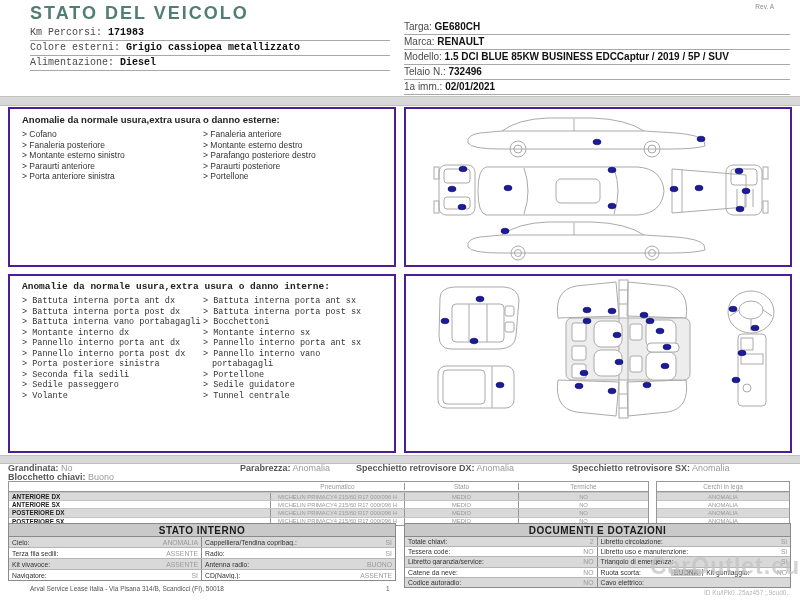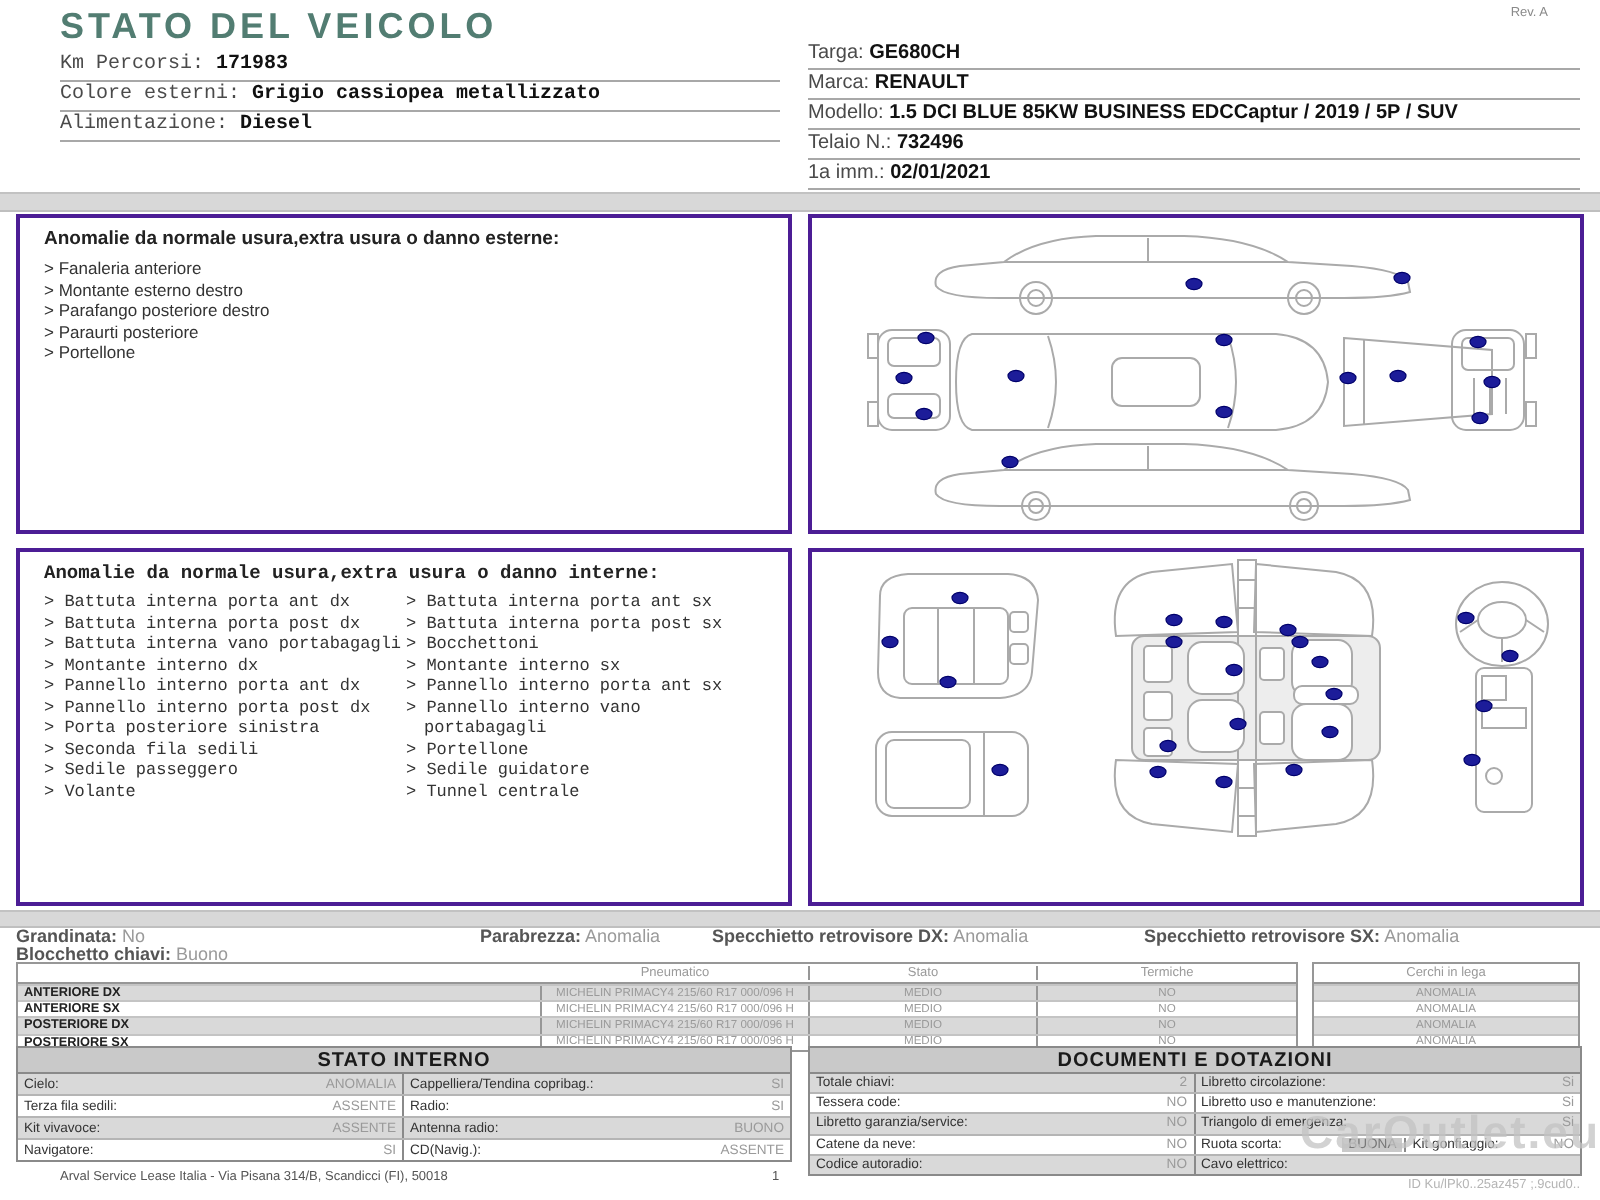--- a/index.html
+++ b/index.html
@@ -92,20 +92,27 @@
   <div class="frow"><span>Modello:</span> <b>1.5 DCI BLUE 85KW BUSINESS EDCCaptur / 2019 / 5P / SUV</b></div>
   <div class="frow"><span>Telaio N.:</span> <b>732496</b></div>
   <div class="frow"><span>1a imm.:</span> <b>02/01/2021</b></div>
 </div>
 
 <div class="abs bar bar1"></div>
 
 <div class="box box-anom" style="left:8px;top:107px;width:388px;height:160px;">
   <div class="anom-title">Anomalie da normale usura,extra usura o danno esterne:</div>
   <div class="anom-cols">
+    <div class="anom-col">
+      <div class="anom-item">&gt; Cofano</div>
+      <div class="anom-item">&gt; Fanaleria posteriore</div>
+      <div class="anom-item">&gt; Montante esterno sinistro</div>
+      <div class="anom-item">&gt; Paraurti anteriore</div>
+      <div class="anom-item">&gt; Porta anteriore sinistra</div>
+    </div>
     <div class="anom-col">
       <div class="anom-item">&gt; Fanaleria anteriore</div>
       <div class="anom-item">&gt; Montante esterno destro</div>
       <div class="anom-item">&gt; Parafango posteriore destro</div>
       <div class="anom-item">&gt; Paraurti posteriore</div>
       <div class="anom-item">&gt; Portellone</div>
     </div>
   </div>
 </div>
 

